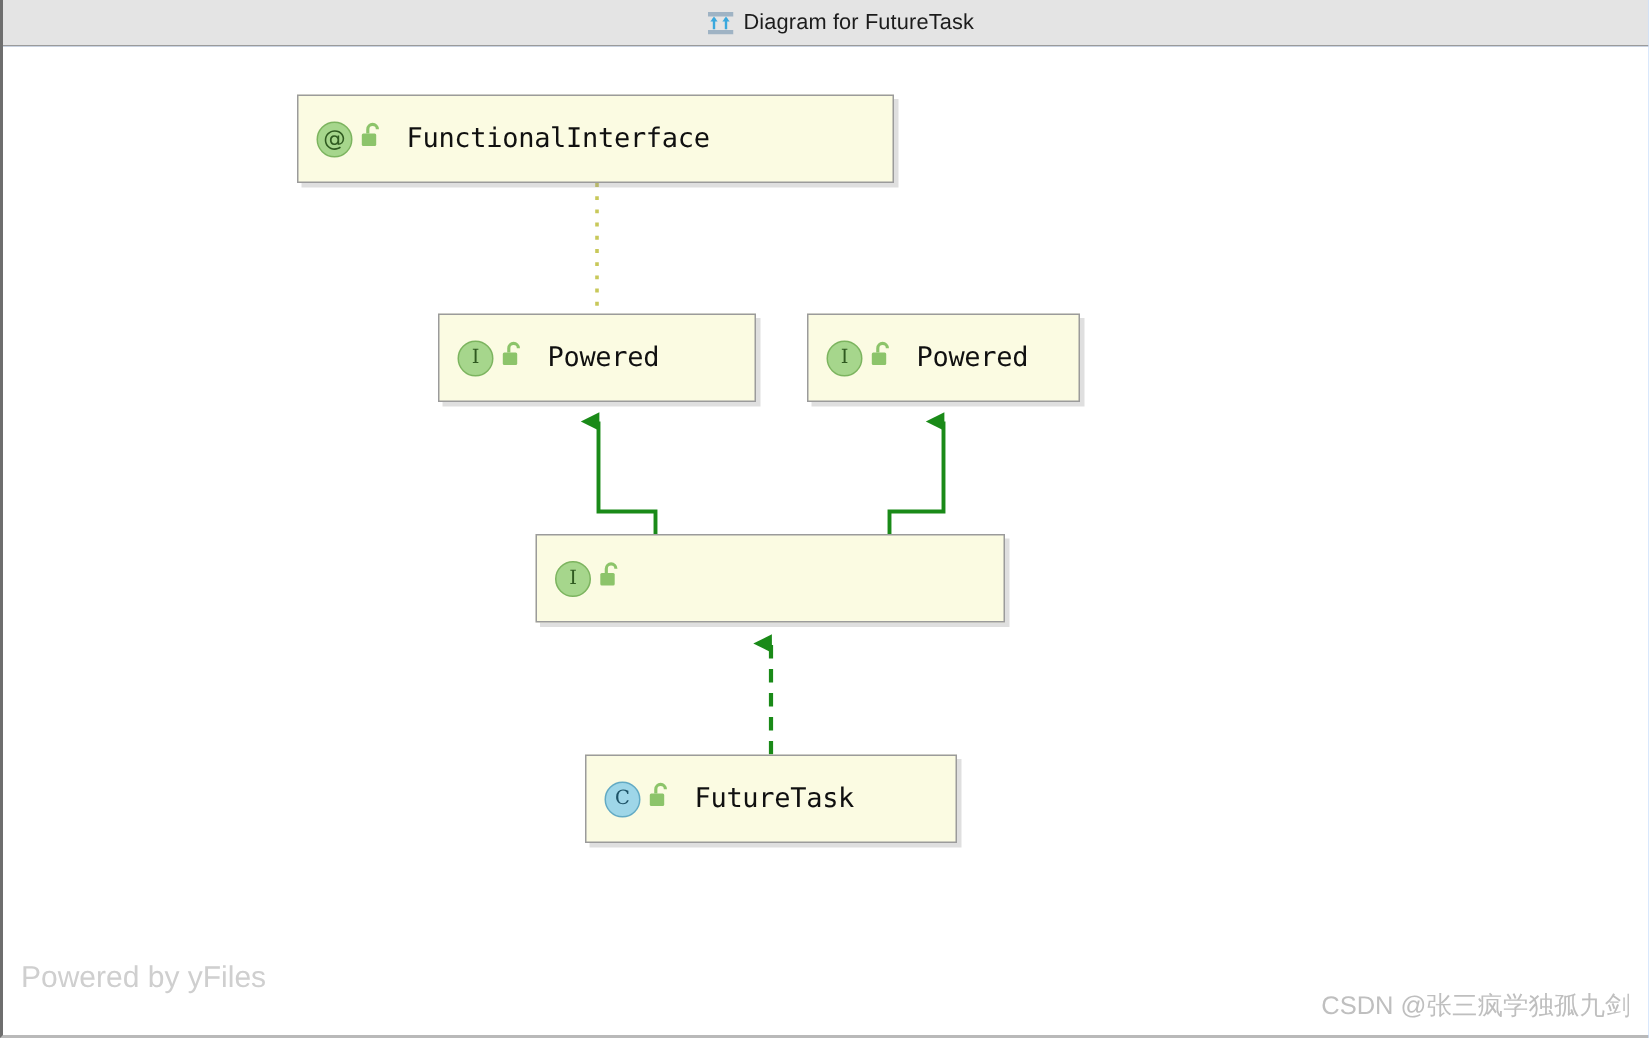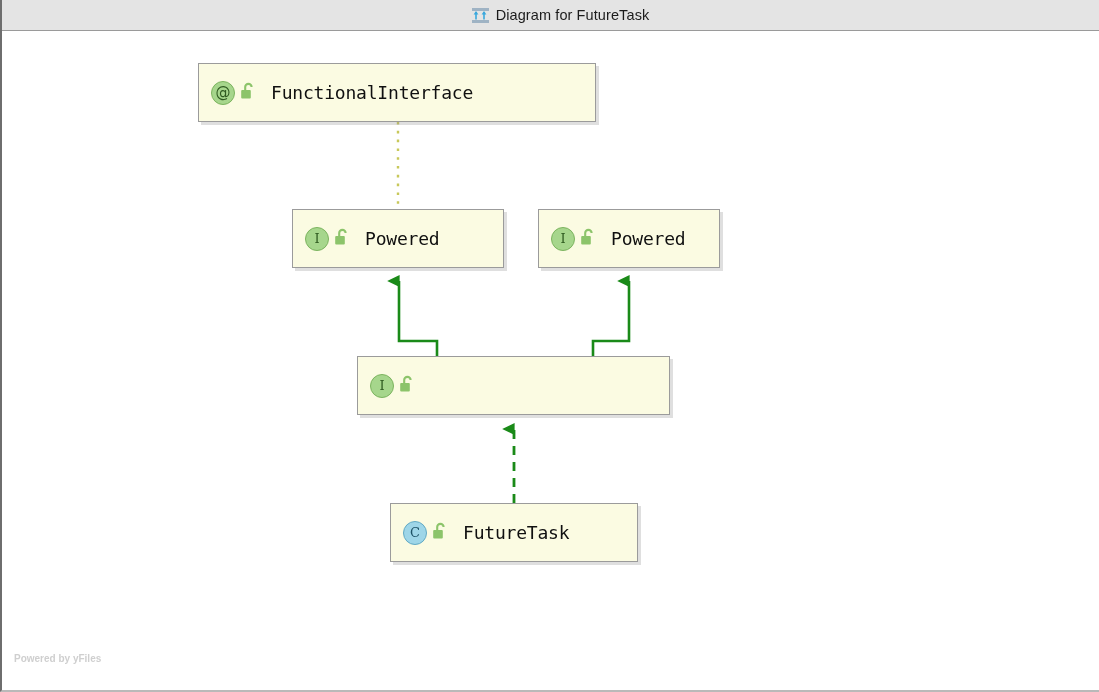--- a/index.html
+++ b/index.html
@@ -125,24 +125,23 @@
     font-family: "Liberation Sans", sans-serif;
     white-space: nowrap;
   }
 
   
   .wm-yfiles {
     position: absolute;
     left: 12px;
     bottom: 26px;
     color: #cfcfcf;
-    font-size: 10px;
-    font-family: "Liberation Sans", sans-serif;
-    white-space: nowrap;
-    font-weight: bold;
+    font-size: 20px;
+    font-family: "Liberation Sans", sans-serif;
+    white-space: nowrap;
   }
   .wm-csdn {
     position: absolute;
     right: 14px;
     bottom: 8px;
     color: #bfbfbf;
     font-size: 17px;
     font-family: "Liberation Sans", sans-serif;
     white-space: nowrap;
   }
@@ -249,15 +248,16 @@
             <path d="M5.2 8 V5.1 a3.2 3.2 0 0 1 6.4 0" fill="none" stroke="#8cc46a" stroke-width="2.1"></path>
             <rect x="1.2" y="8" width="9.6" height="8.4" rx="1" fill="#8cc46a"></rect>
           </svg>
         </span>
       </div>
       <span class="node-label">FutureTask</span>
     </div>
 
 
     <div class="wm-yfiles">Powered by yFiles</div>
+    <div class="wm-csdn">CSDN @张三疯学独孤九剑</div>
 
   </div>
 </div>
 
 </body></html>

